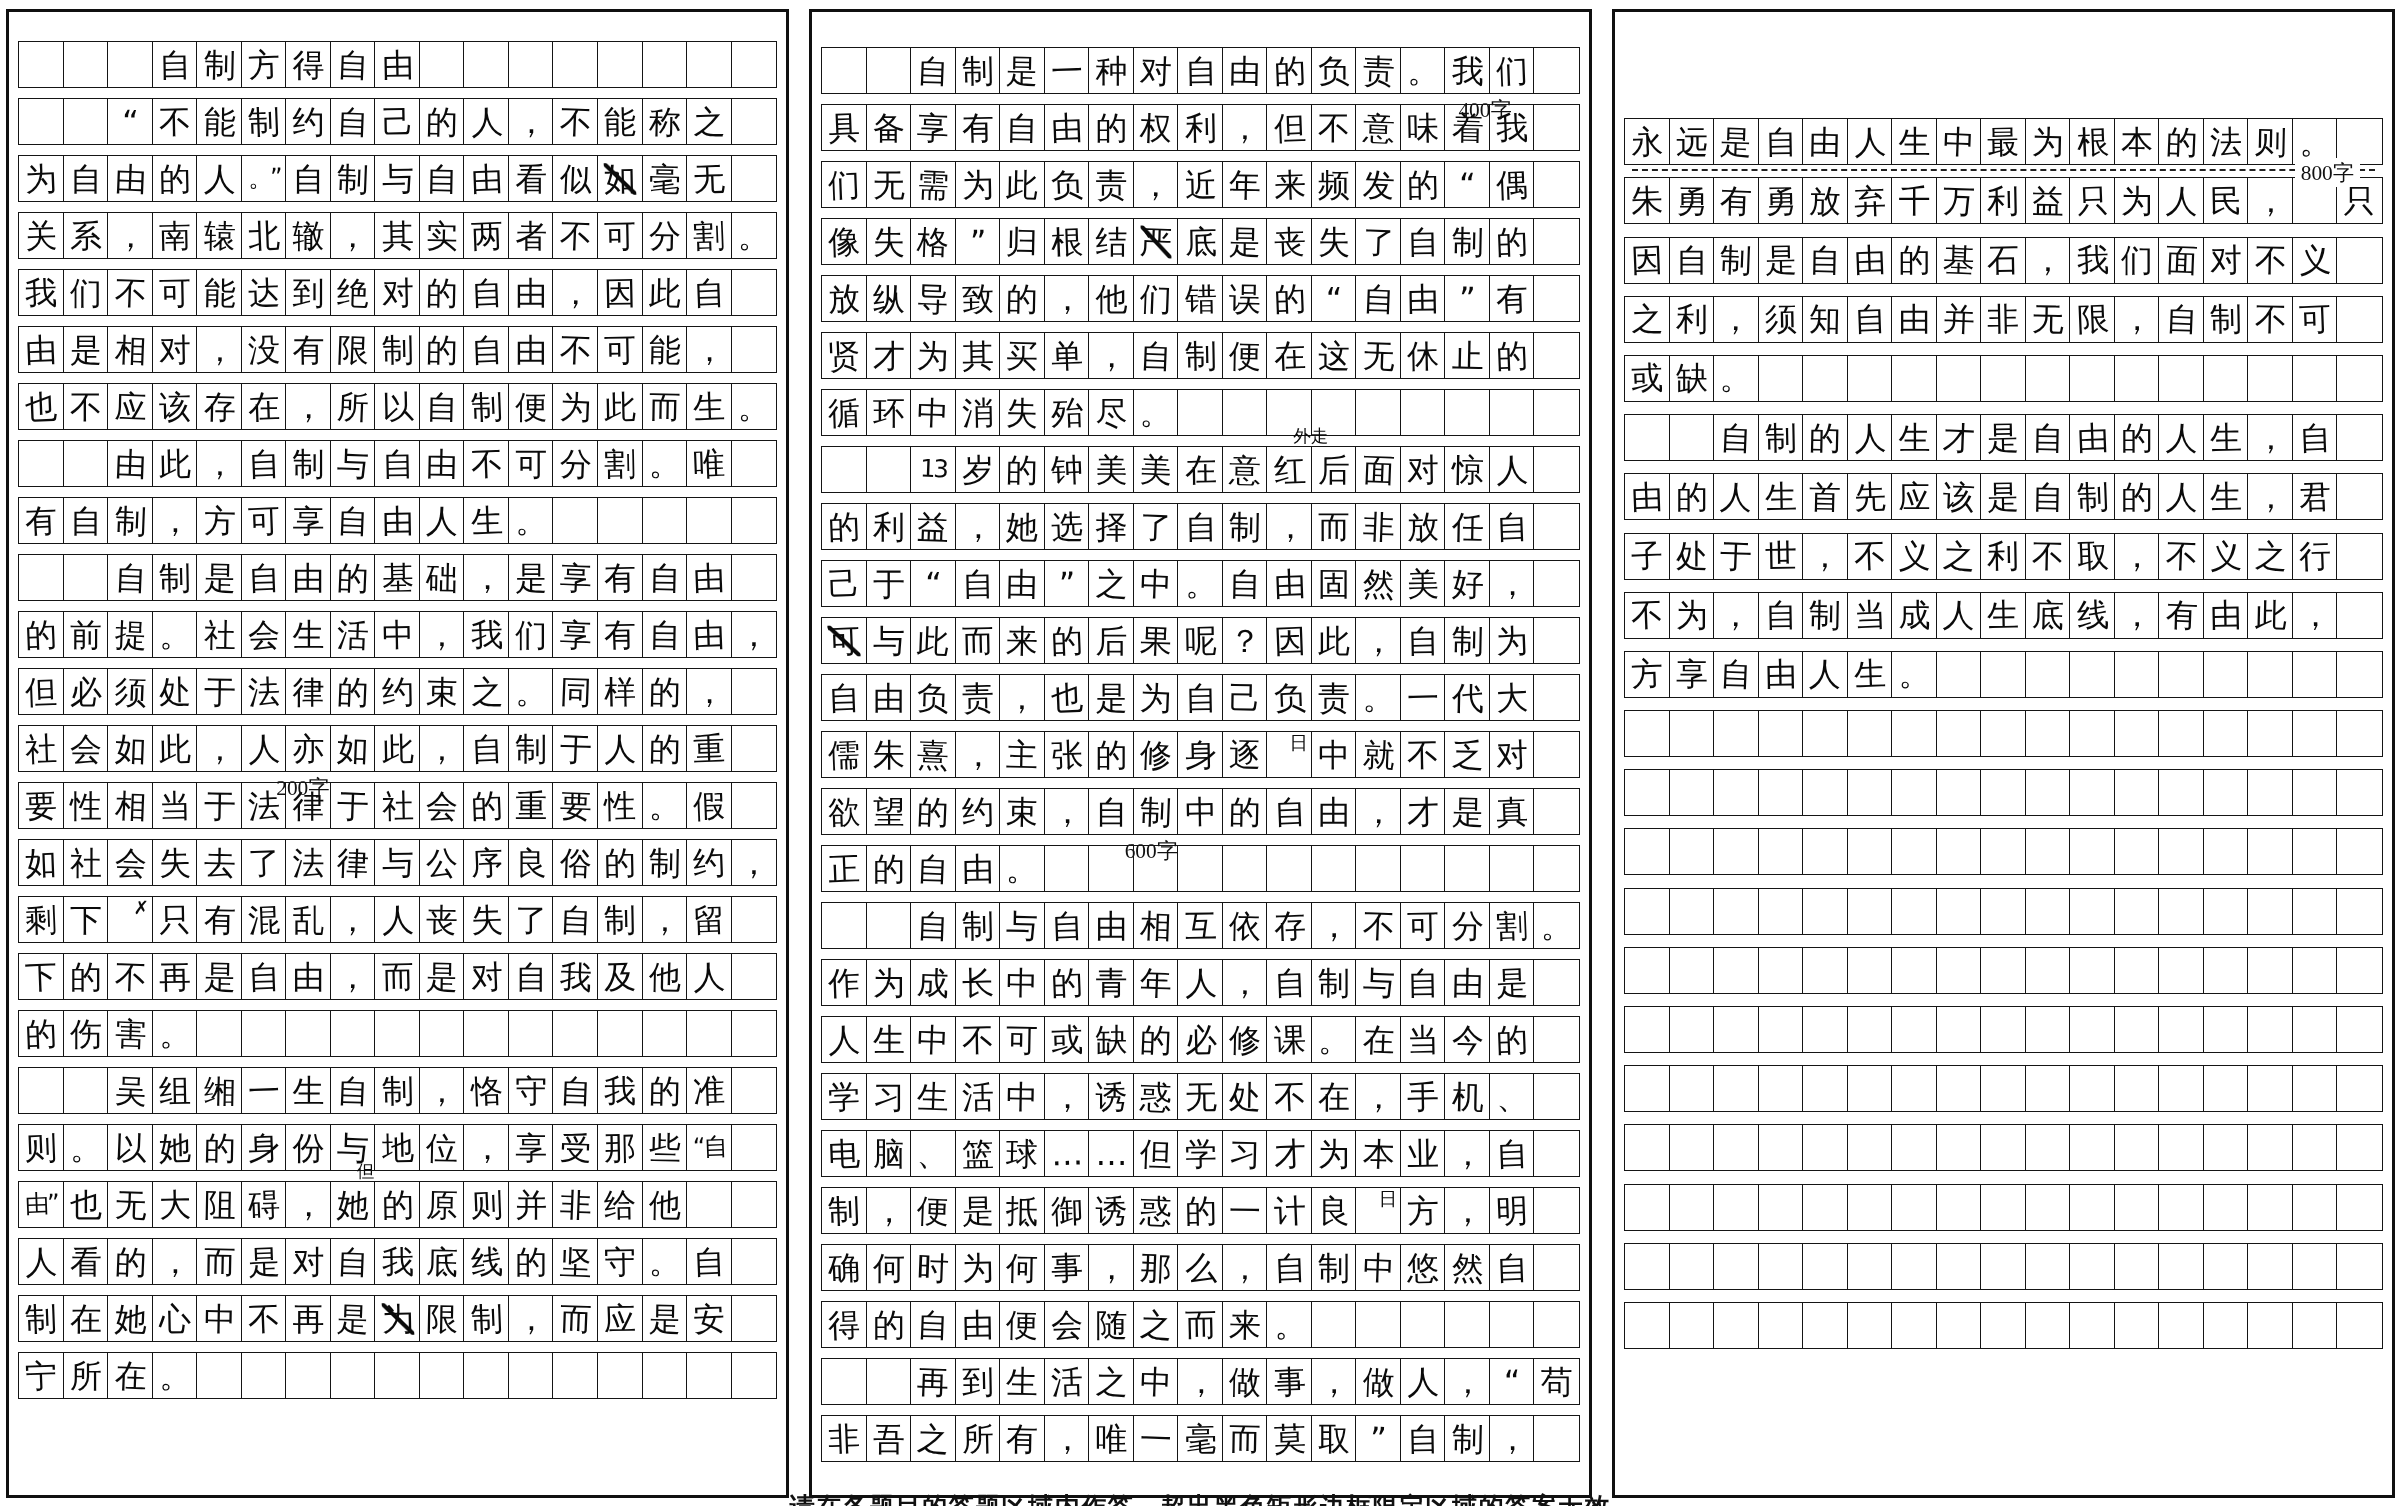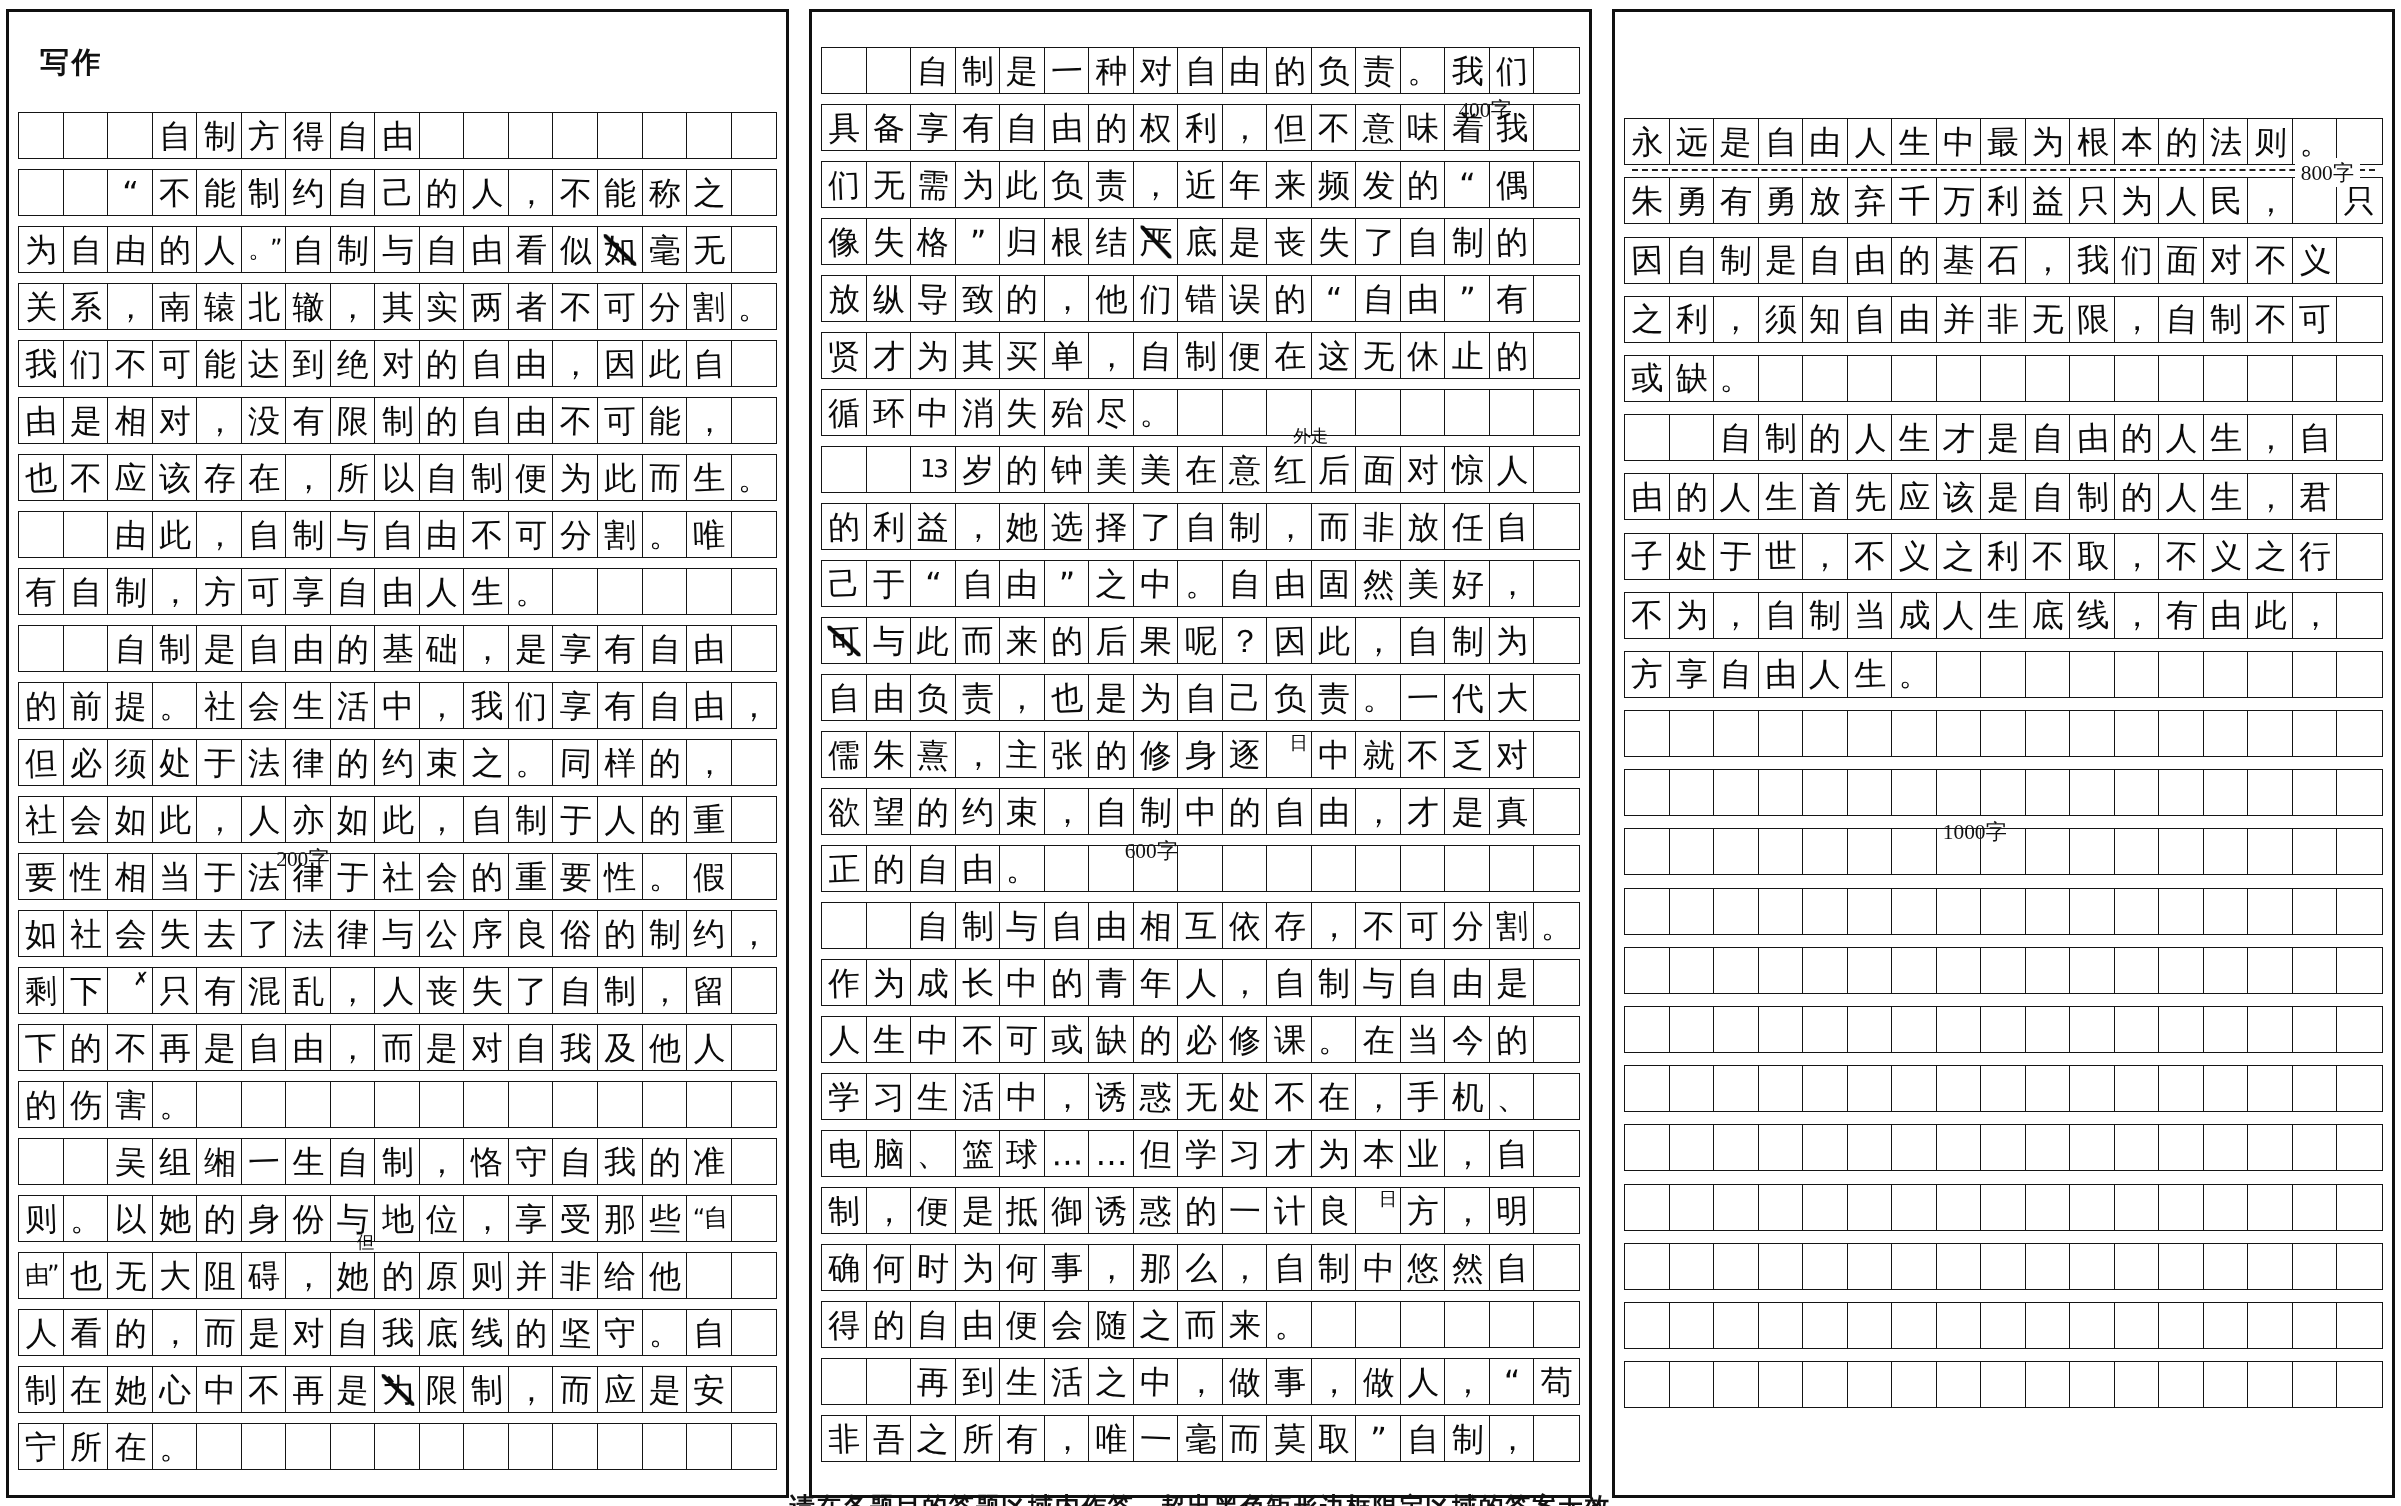--- a/index.html
+++ b/index.html
@@ -26,21 +26,20 @@
   .marker-label{position:absolute;right:2%;top:-13px;background:#fff;padding:0 6.1px;font-size:21.4px;
         font-family:"Liberation Serif",serif;color:#111;}
   .footer-note{position:absolute;left:50%;top:1490px;transform:translateX(-50%);font-size:25px;
         color:#111;white-space:nowrap;font-weight:bold;letter-spacing:1.5px;}
 </style>
 </head>
 <body>
 
 <div class="page">
   <section class="panel panel-left">
-    <div class="panel-label">写作</div>
     <div class="rows">
         <div class="row">
           <div class="cell"></div>
           <div class="cell"></div>
           <div class="cell"></div>
           <div class="cell">
             <span class="ch" style="transform: rotate(-1.1deg);">自</span>
           </div>
           <div class="cell">
             <span class="ch" style="transform: rotate(1.1deg);">制</span>
@@ -2877,40 +2876,20 @@
           <div class="cell"></div>
           <div class="cell"></div>
           <div class="cell"></div>
           <div class="cell"></div>
           <div class="cell"></div>
           <div class="cell"></div>
           <div class="cell"></div>
           <div class="cell"></div>
           <div class="cell"></div>
           <div class="cell"></div>
-        </div>
-        <div class="row">
-          <div class="cell"></div>
-          <div class="cell"></div>
-          <div class="cell"></div>
-          <div class="cell"></div>
-          <div class="cell"></div>
-          <div class="cell"></div>
-          <div class="cell"></div>
-          <div class="cell"></div>
-          <div class="cell"></div>
-          <div class="cell"></div>
-          <div class="cell"></div>
-          <div class="cell"></div>
-          <div class="cell"></div>
-          <div class="cell"></div>
-          <div class="cell"></div>
-          <div class="cell"></div>
-          <div class="cell"></div>
-          <div class="marker" style="left: 42%;">1000字</div>
         </div>
         <div class="row">
           <div class="cell"></div>
           <div class="cell"></div>
           <div class="cell"></div>
           <div class="cell"></div>
           <div class="cell"></div>
           <div class="cell"></div>
           <div class="cell"></div>
           <div class="cell"></div>

